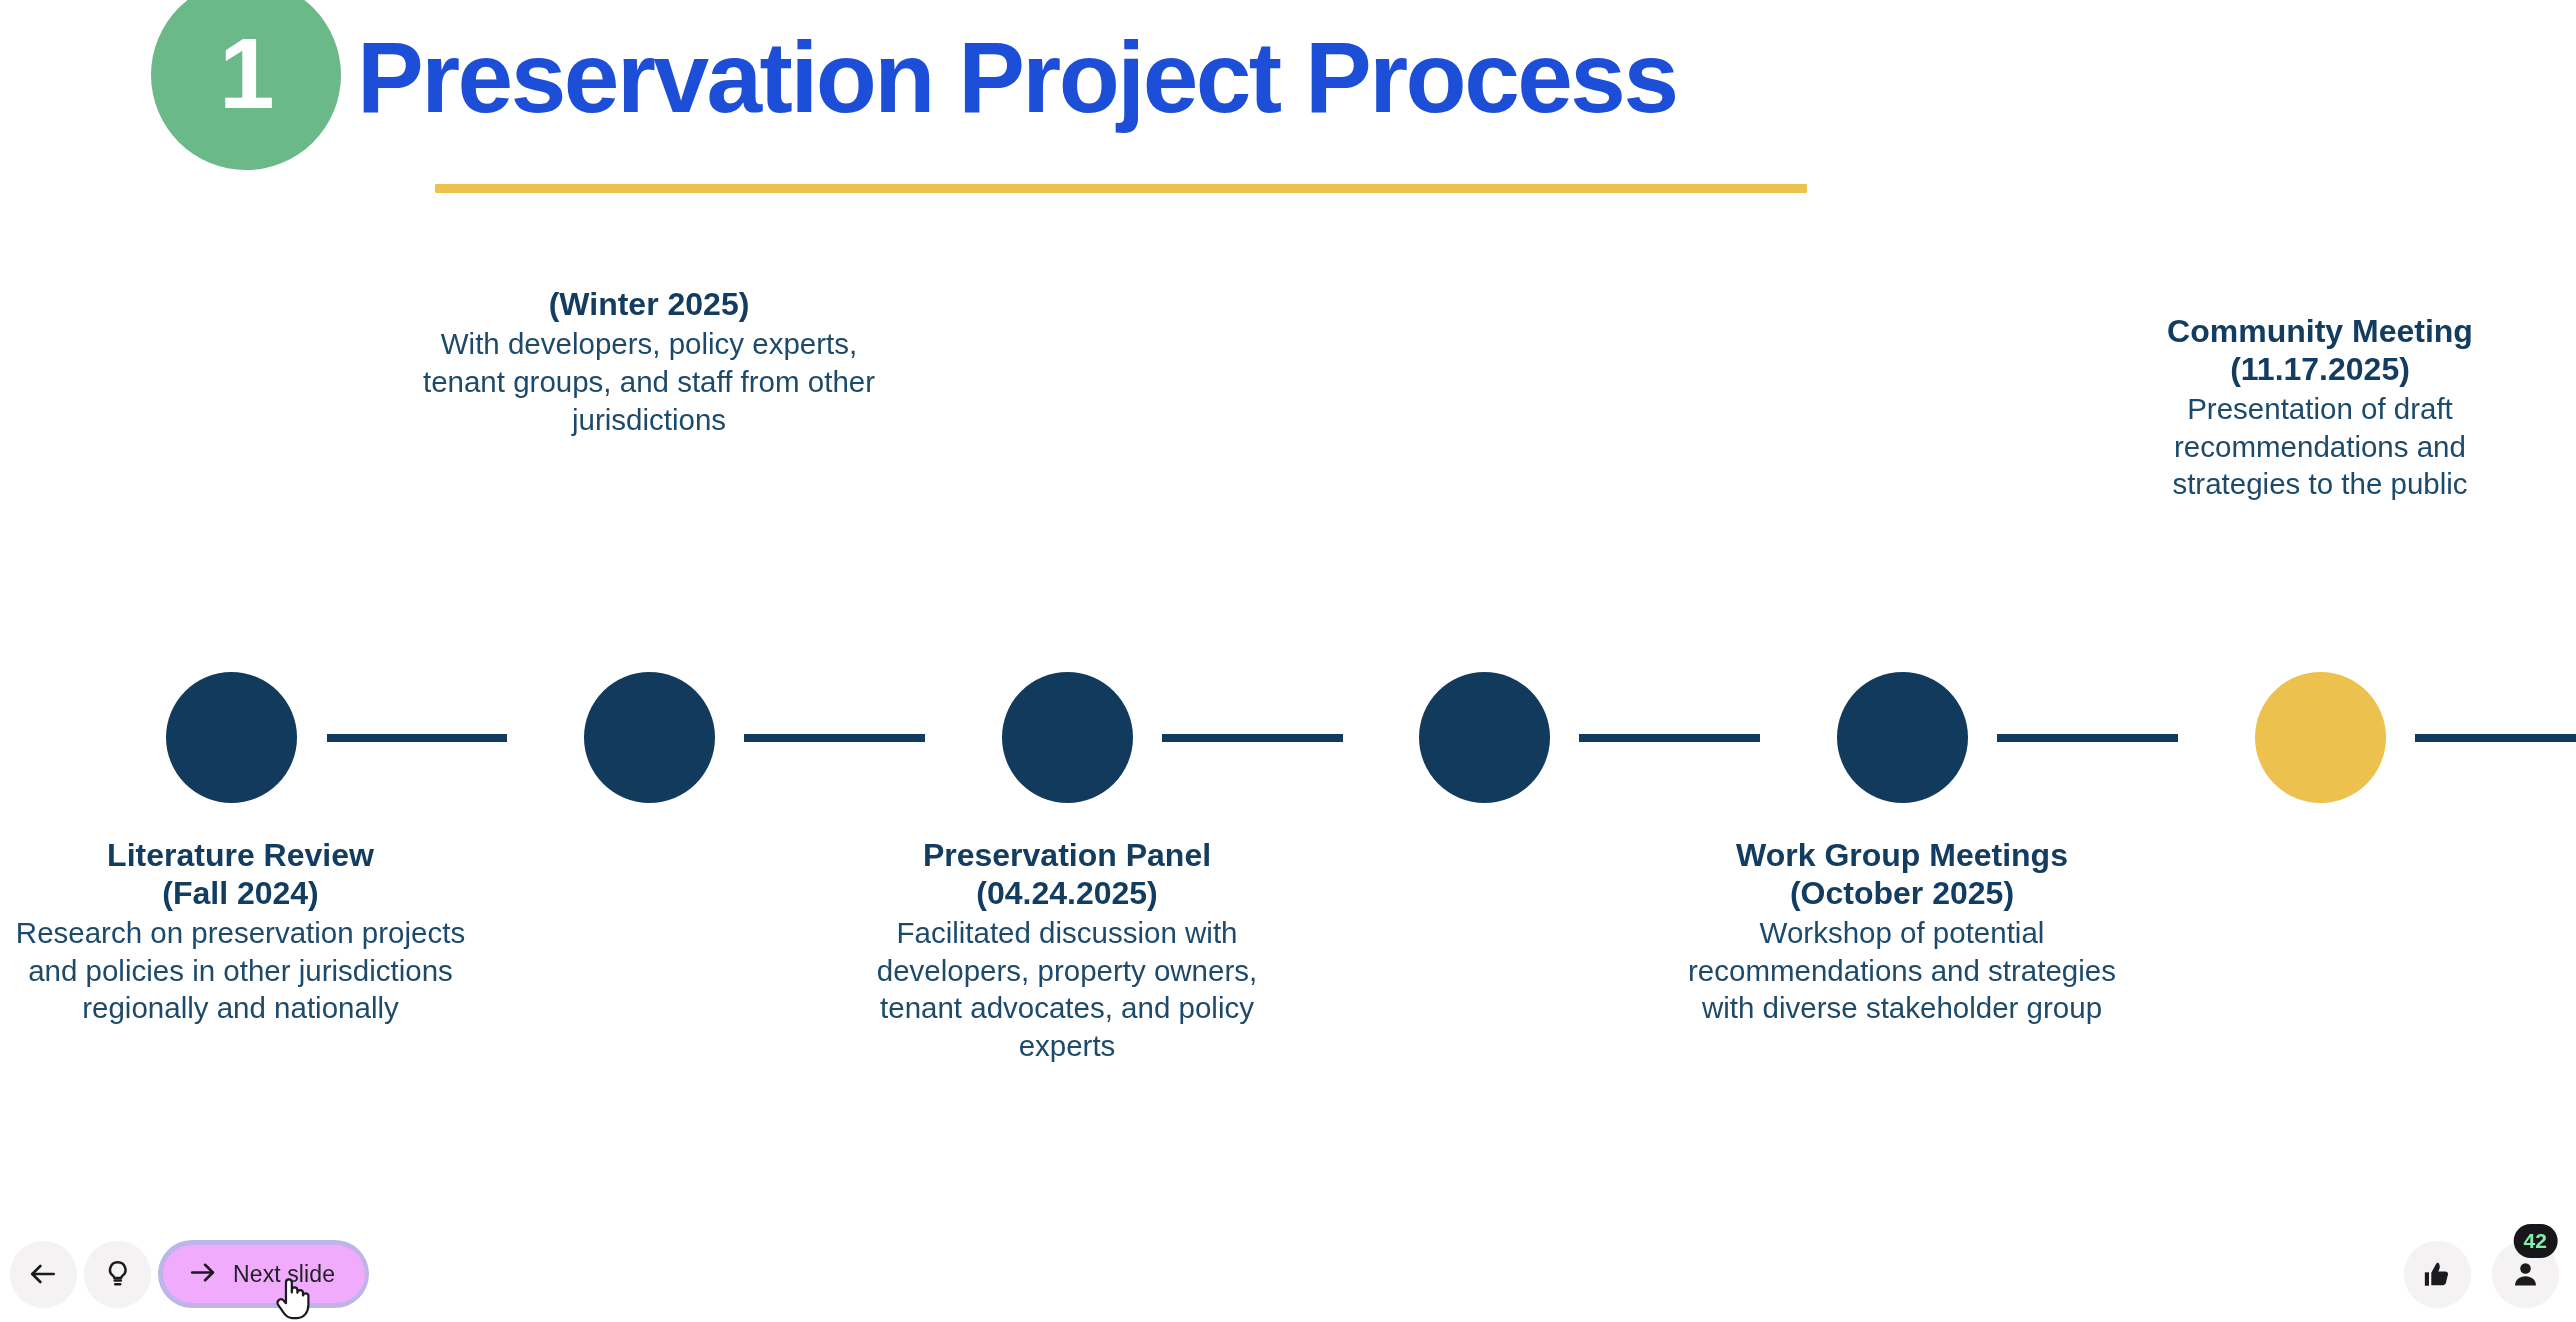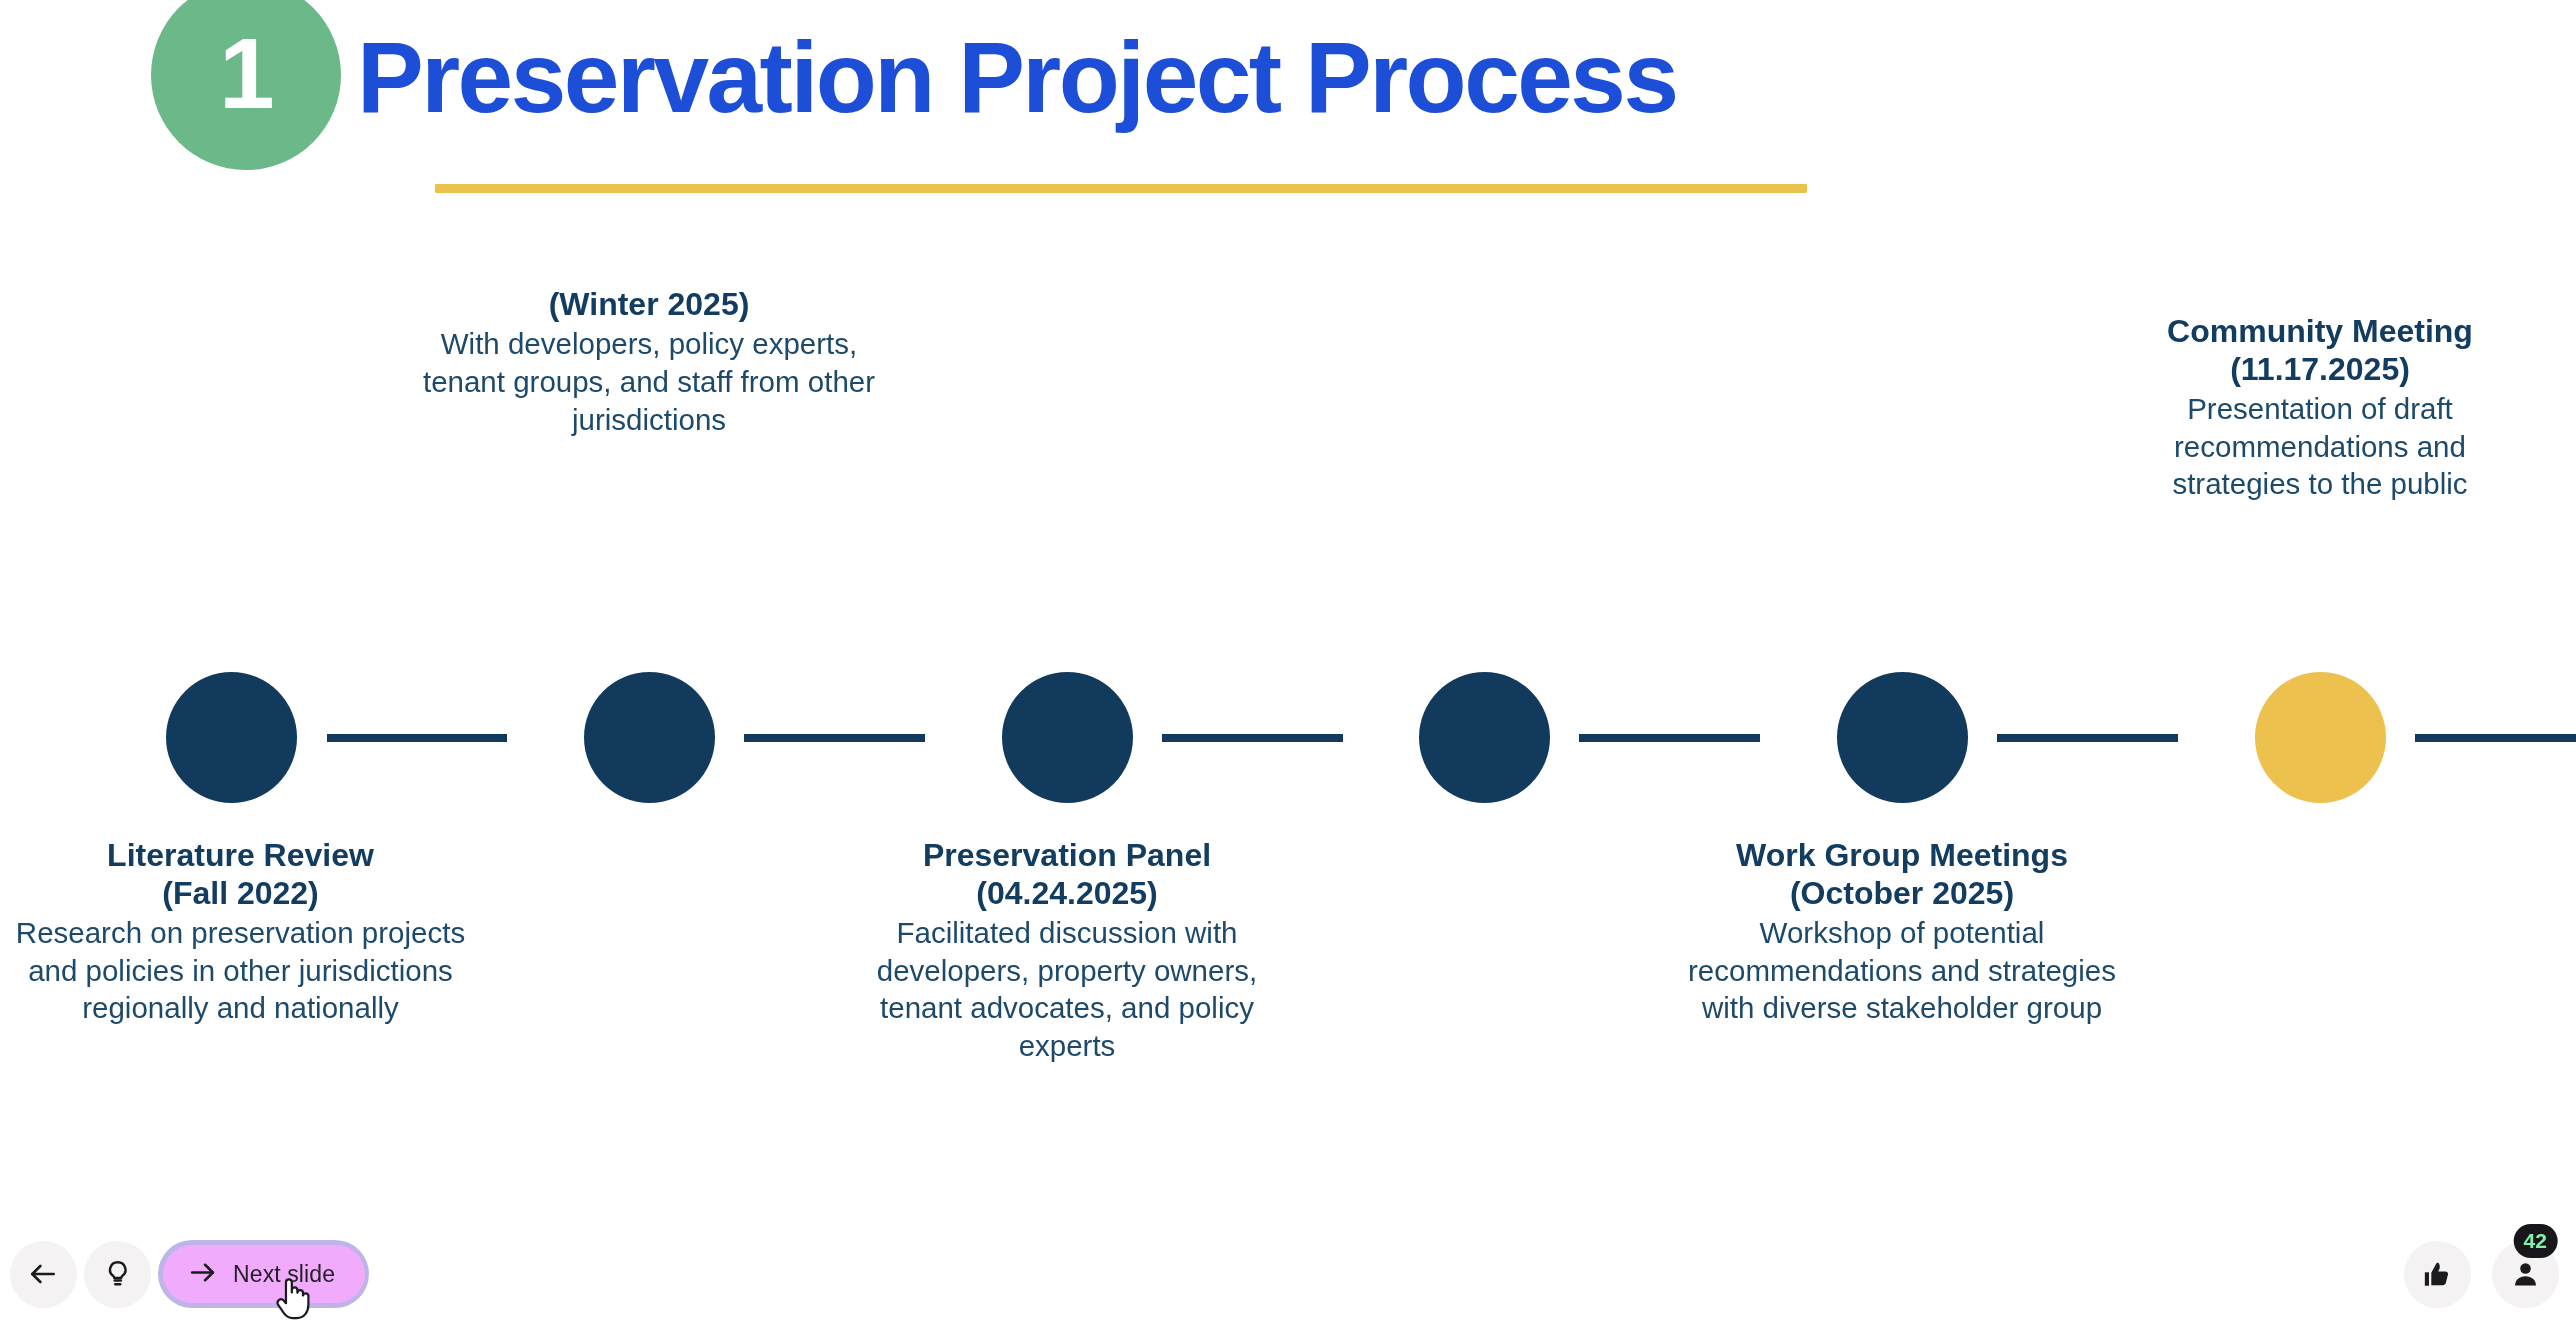--- a/index.html
+++ b/index.html
@@ -268,21 +268,21 @@
 
 
     <div class="milestone" style="left:2113px; top:281px; width:414px;margin-top:32px;">
       <div class="ms-title">Community Meeting</div>
       <div class="ms-date">(11.17.2025)</div>
       <div class="ms-desc">Presentation of draft recommendations and strategies to the public</div>
     </div>
 
     <div class="milestone" style="left:7px; top:837px; width:467px;">
       <div class="ms-title">Literature Review</div>
-      <div class="ms-date">(Fall 2022)</div>
+      <div class="ms-date">(Fall 2024)</div>
       <div class="ms-desc">Research on preservation projects and policies in other jurisdictions regionally and nationally</div>
     </div>
 
     <div class="milestone" style="left:839px; top:837px; width:456px;">
       <div class="ms-title">Preservation Panel</div>
       <div class="ms-date">(04.24.2025)</div>
       <div class="ms-desc">Facilitated discussion with developers, property owners, tenant advocates, and policy experts</div>
     </div>
 
     <div class="milestone" style="left:1688px; top:837px; width:428px;">

